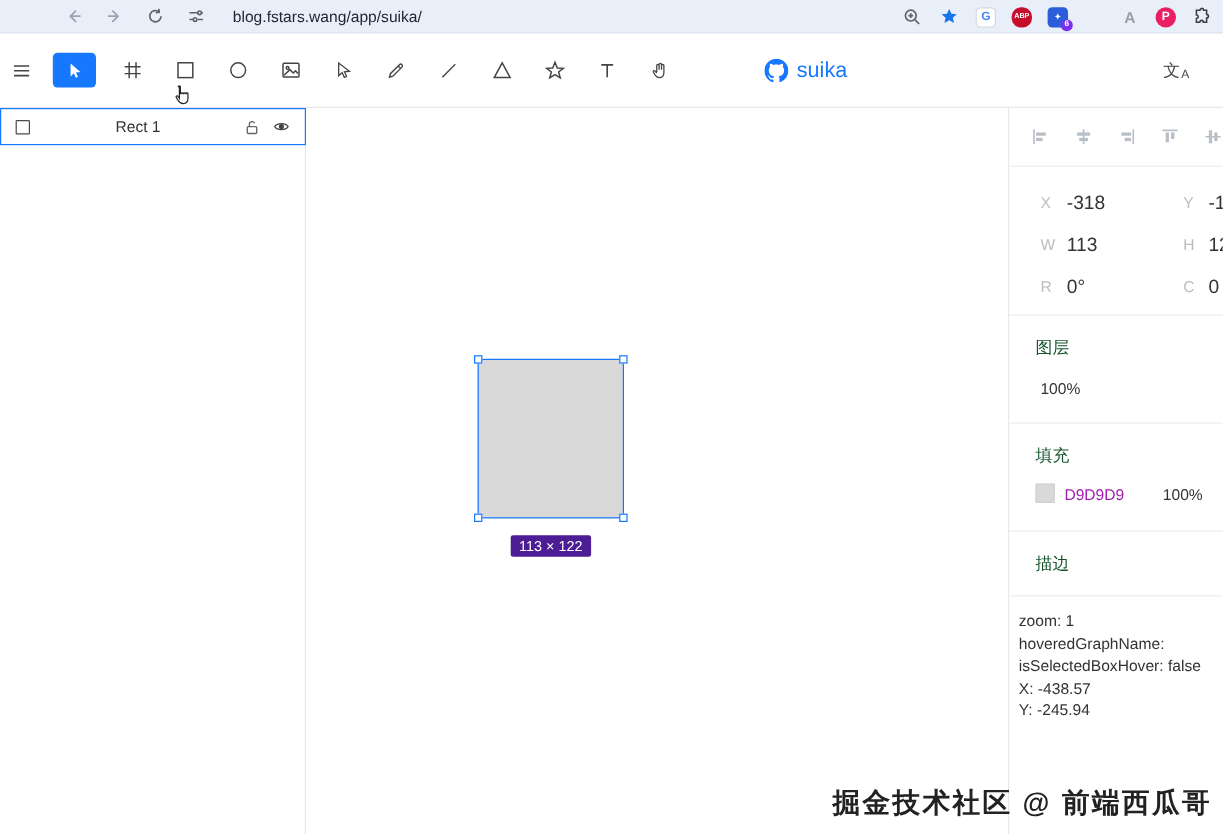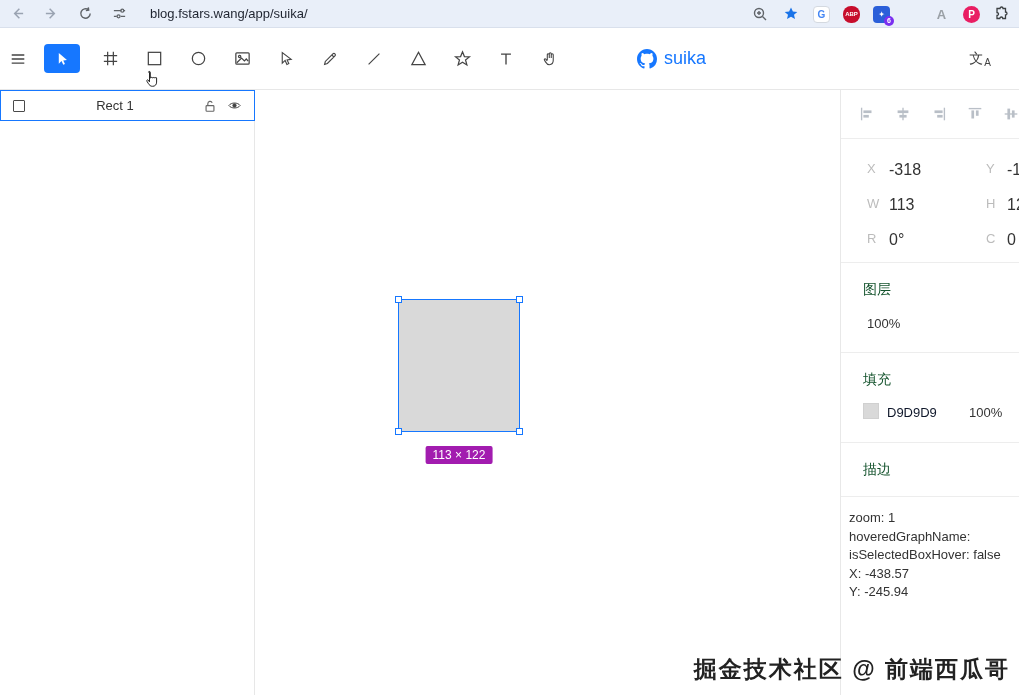--- a/index.html
+++ b/index.html
@@ -5,21 +5,21 @@
   * { margin:0; padding:0; box-sizing:border-box; }
   html,body { width:1019px; height:695px; }
   body {
     position:relative; overflow:hidden; background:#fff;
     font-family:"Liberation Sans","DejaVu Sans",sans-serif; color:#333;
   }
   
   .topbar {
     position:absolute; top:0; left:0; right:0; height:28px;
     background:#e9eff9; border-bottom:1px solid #d9e0ec;
-    display:flex; align-items:center;
+    display:flex; align-items:center;padding-left:44px;
   }
   .tb-left { display:flex; align-items:center; padding-left:8px; gap:16px; }
   .tb-ic { width:18px; height:18px; display:flex; align-items:center; justify-content:center; }
   .url { font-size:13px; color:#1f2430; margin-left:6px; white-space:nowrap; }
   .tb-right { position:absolute; right:8px; top:0; height:28px; display:flex; align-items:center; gap:13px; }
   .ext { width:17px; height:17px; border-radius:4px; display:flex; align-items:center; justify-content:center;
          font-size:8px; font-weight:bold; color:#fff; position:relative; }
   .ext-abp { background:#c70d2c; border-radius:8px 8px 8px 8px / 8px; font-size:6px; }
   .ext-blue { background:#2b5fd9; }
   .ext-badge { position:absolute; right:-4px; bottom:-3px; width:10px; height:10px; border-radius:50%;
@@ -54,37 +54,37 @@
   .layer-glyph { width:12px; height:12px; border:1.5px solid #4a4a4a; border-radius:1px; flex:0 0 auto; }
   .layer-name { font-size:13px; color:#333; margin-left:11px; flex:1 1 auto;text-align:center; }
   .layer-row .li { width:16px; height:16px; margin-left:8px; display:flex; align-items:center; justify-content:center; cursor:pointer; }
   
   .sel-rect { position:absolute; left:398px; top:299px; width:122px; height:133px;
               background:#d9d9d9; border:1px solid #1677ff; }
   .handle { position:absolute; width:7px; height:7px; background:#fff; border:1px solid #1677ff; }
   .h-tl { left:-4px; top:-4px; } .h-tr { right:-4px; top:-4px; }
   .h-bl { left:-4px; bottom:-4px; } .h-br { right:-4px; bottom:-4px; }
   .size-badge { position:absolute; left:459px; top:446px; transform:translateX(-50%);
-                background:#a21caf; color:#fff; font-size:12px; padding:2px 7px; border-radius:2px; white-space:nowrap; }
+                background:#4c1d95; color:#fff; font-size:12px; padding:2px 7px; border-radius:2px; white-space:nowrap; }
   
   .right-panel { position:absolute; top:90px; left:840px; right:0; bottom:0; background:#fff;
                  border-left:1px solid #e8e8e8; overflow:hidden; }
   .align-row { height:49px; border-bottom:1px solid #ededed; display:flex; align-items:center; padding-left:17px; gap:18px; }
   .al-ic { width:18px; height:18px; flex:0 0 auto; cursor:pointer; }
   .props { height:124px; border-bottom:1px solid #ededed; padding-top:13px; }
   .prop-row { position:relative; height:35px; }
   .p-lab { position:absolute; font-size:13px; color:#bcbcbc; top:9px; }
   .p-val { position:absolute; font-size:16px; color:#333; top:9px; white-space:nowrap; }
   .l1 { left:26px; } .v1 { left:48px; } .l2 { left:145px; } .v2 { left:166px; }
   .sec { position:relative; border-bottom:1px solid #ededed; }
   .sec-title { position:absolute; top:18px; left:22px; font-size:14px; color:#14532d; font-weight:500; }
   .sec-layer { height:90px; } .sec-fill { height:90px; } .sec-stroke { height:54px; }
   .opacity-val { position:absolute; top:53px; left:26px; font-size:13px; color:#333; }
   .swatch { position:absolute; top:50px; left:22px; width:16px; height:16px; background:#d9d9d9; border:1px solid #d0d0d0; cursor:pointer; }
-  .fill-hex { position:absolute; top:52px; left:46px; font-size:13px; color:#0f172a; }
+  .fill-hex { position:absolute; top:52px; left:46px; font-size:13px; color:#a21caf; }
   .fill-pct { position:absolute; top:52px; left:128px; font-size:13px; color:#333; }
   .debug { padding:12px 0 0 8px; font-size:13px; color:#333; line-height:18.5px; white-space:nowrap; }
   
   .watermark { position:absolute; right:9px; bottom:10px; font-size:23px; font-weight:700;
                color:#222; letter-spacing:2px; z-index:60; white-space:nowrap; }
   svg { display:block; }
 </style>
 </head>
 <body>
 

